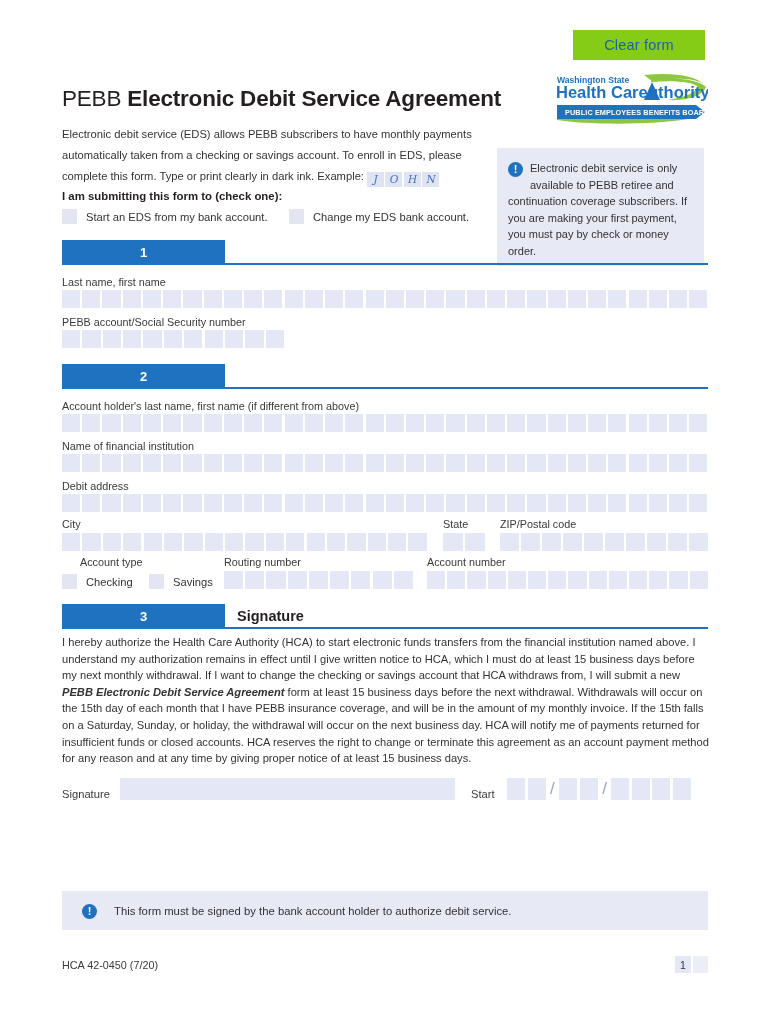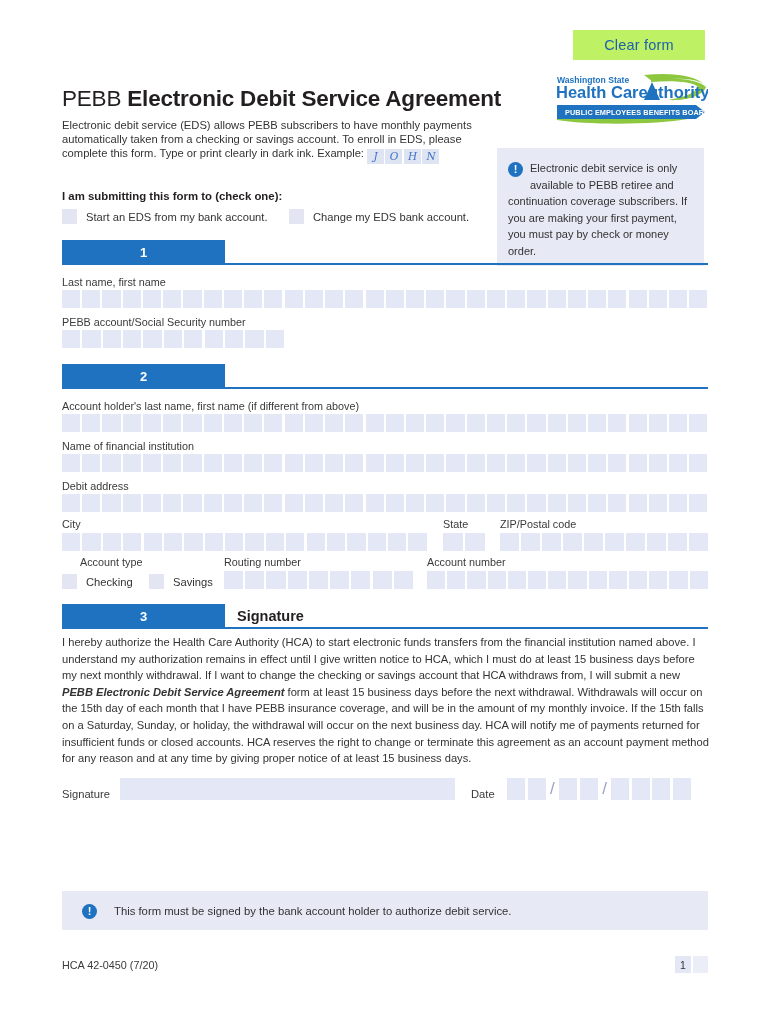--- a/index.html
+++ b/index.html
@@ -23,21 +23,21 @@
     background: #fff;
   }
 
   
   .clear-form-btn {
     position: absolute;
     left: 573px;
     top: 30px;
     width: 132px;
     height: 30px;
-    background: #bef264;
+    background: #84cc16;
     color: #1f5fae;
     font-size: 14.5px;
     display: flex;
     align-items: center;
     justify-content: center;
     letter-spacing: .2px;
     cursor: pointer;
     border: none;
   }
 
@@ -60,24 +60,24 @@
     letter-spacing: -0.2px;
     white-space: nowrap;
   }
   .form-title .light { font-weight: 400; }
   .form-title .bold  { font-weight: 700; }
 
   
   .intro {
     position: absolute;
     left: 62px;
-    top: 118px;
+    top: 124px;
     width: 425px;
     font-size: 11.2px;
-    line-height: 14px;
+    line-height: 21px;
     color: #333;
   }
   .example-boxes {
     display: inline-flex;
     gap: 1.5px;
     vertical-align: -3px;
     margin-left: 3px;
   }
   .example-boxes span {
     width: 17px; height: 15px;
@@ -597,21 +597,21 @@
     <div class="name">Signature</div>
     <div class="rule"></div>
   </div>
 
   <div class="legal">
     <span>I hereby authorize the Health Care Authority (HCA) to start electronic funds transfers from the financial institution named above. I understand my authorization remains in effect until I give written notice to HCA, which I must do at least 15 business days before my next monthly withdrawal. If I want to change the checking or savings account that HCA withdraws from, I will submit a new </span><em>PEBB Electronic Debit Service Agreement</em><span> form at least 15 business days before the next withdrawal. Withdrawals will occur on the 15th day of each month that I have PEBB insurance coverage, and will be in the amount of my monthly invoice. If the 15th falls on a Saturday, Sunday, or holiday, the withdrawal will occur on the next business day. HCA will notify me of payments returned for insufficient funds or closed accounts. HCA reserves the right to change or terminate this agreement as an account payment method for any reason and at any time by giving proper notice of at least 15 business days.</span>
   </div>
 
   <div class="sig-label">Signature</div>
   <div class="sig-box"></div>
-  <div class="date-label">Date</div>
+  <div class="date-label">Start</div>
   <div class="date-comb">
     <i></i>
       <i></i>
     <span class="slash">/</span>
     <i></i>
       <i></i>
     <span class="slash">/</span>
     <i></i>
       <i></i>
       <i></i>

